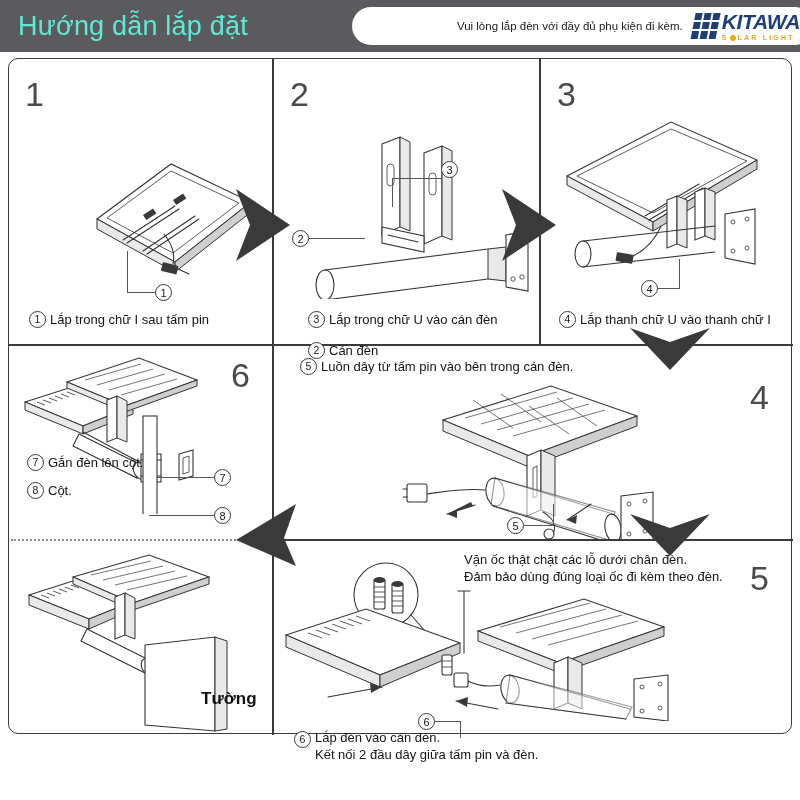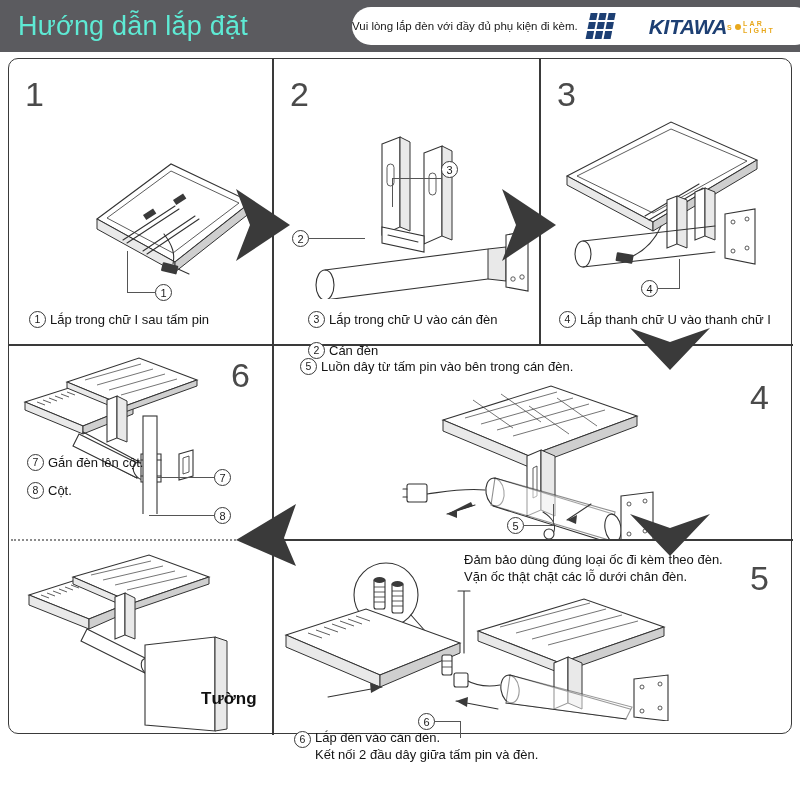--- a/index.html
+++ b/index.html
@@ -32,21 +32,21 @@
     margin-right:10px;
   }
   .logo{
     display:flex;align-items:center;margin-right:14px;
   }
   .logo-mark{
     width:26px;height:27px;margin-right:3px;position:relative;
     transform:skewX(-11deg);
   }
   .logo-mark .cell{position:absolute;background:#1d3f73;}
-  .logo-text{display:flex;flex-direction:row;line-height:1;margin-left:32px;}
+  .logo-text{display:flex;flex-direction:column;line-height:1;}
   .logo-name{
     font-size:21px;font-weight:bold;font-style:italic;
     color:#1d3f73;letter-spacing:-.3px;
   }
   .logo-sub{
     font-size:7px;font-weight:bold;color:#e8a81c;
     letter-spacing:2.2px;margin-top:2px;display:flex;align-items:center;
   }
   .logo-sun{
     display:inline-block;width:6px;height:6px;border-radius:50%;
@@ -410,22 +410,22 @@
         <polygon class="fillg" points="198,84 210,88 210,176 198,178"></polygon>
       </svg>
       <div class="wall-label" style="left:156px;top:150px;margin-left:36px;">Tường</div>
     </div>
 
     <div class="cell" style="left:263px;top:480px;width:521px;height:196px;">
       <div class="stepnum" style="left:478px;top:22px;">5</div>
 
       <div class="cap" style="left:192px;top:12px;">
         <span class="txt">
+          <span style="display:block;">Vặn ốc thật chặt các lỗ dưới chân đèn.</span>
           <span style="display:block;">Đảm bảo dùng đúng loại ốc đi kèm theo đèn.</span>
-          <span style="display:block;">Vặn ốc thật chặt các lỗ dưới chân đèn.</span>
         </span>
       </div>
 
       <svg width="500" height="160" style="position:absolute;left:6px;top:22px;">
 
         <circle class="fillw" cx="108" cy="34" r="32"></circle>
         <g>
           <rect class="fillw" x="96" y="18" width="11" height="30" rx="2"></rect>
           <ellipse class="dk" cx="101.5" cy="19" rx="6" ry="3"></ellipse>
           <path class="ln2" d="M96,26 L107,26 M96,31 L107,31 M96,36 L107,36 M96,41 L107,41"></path>

